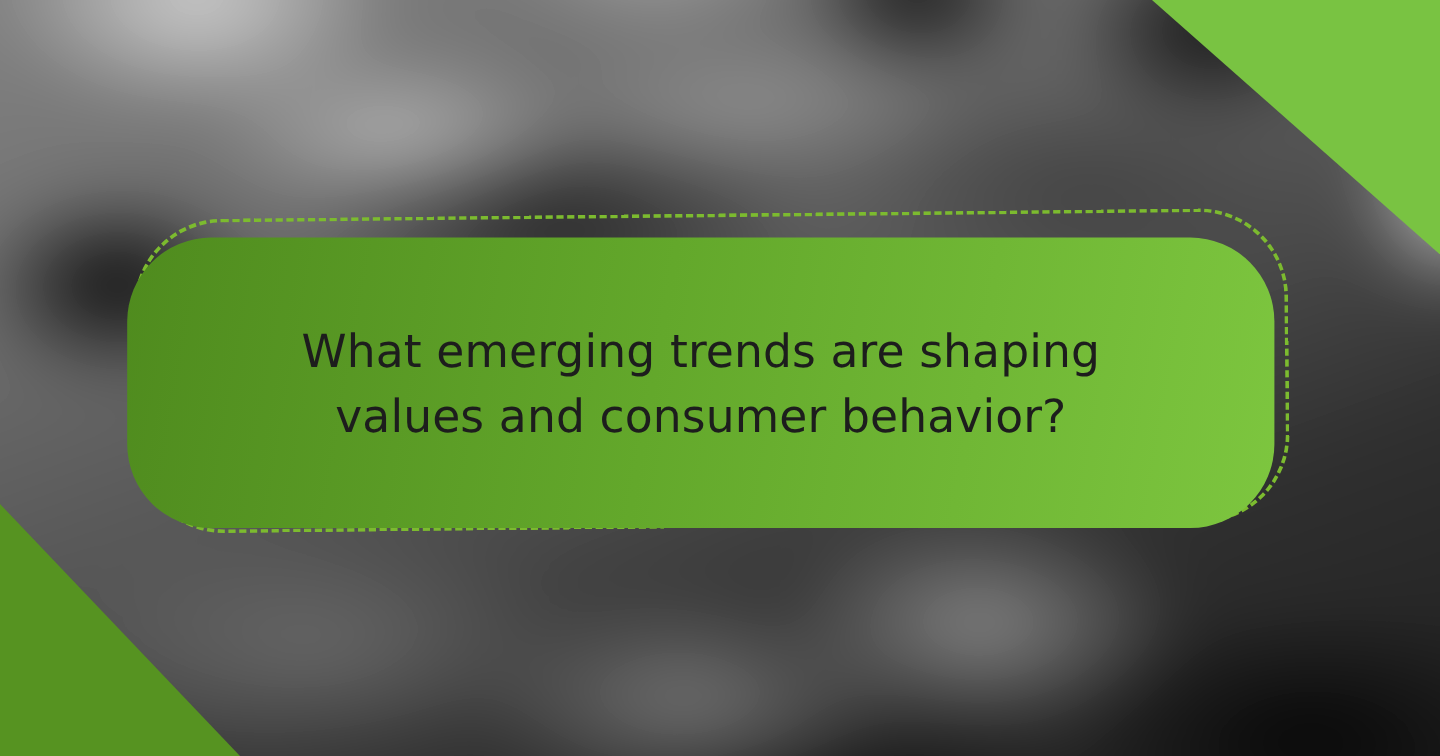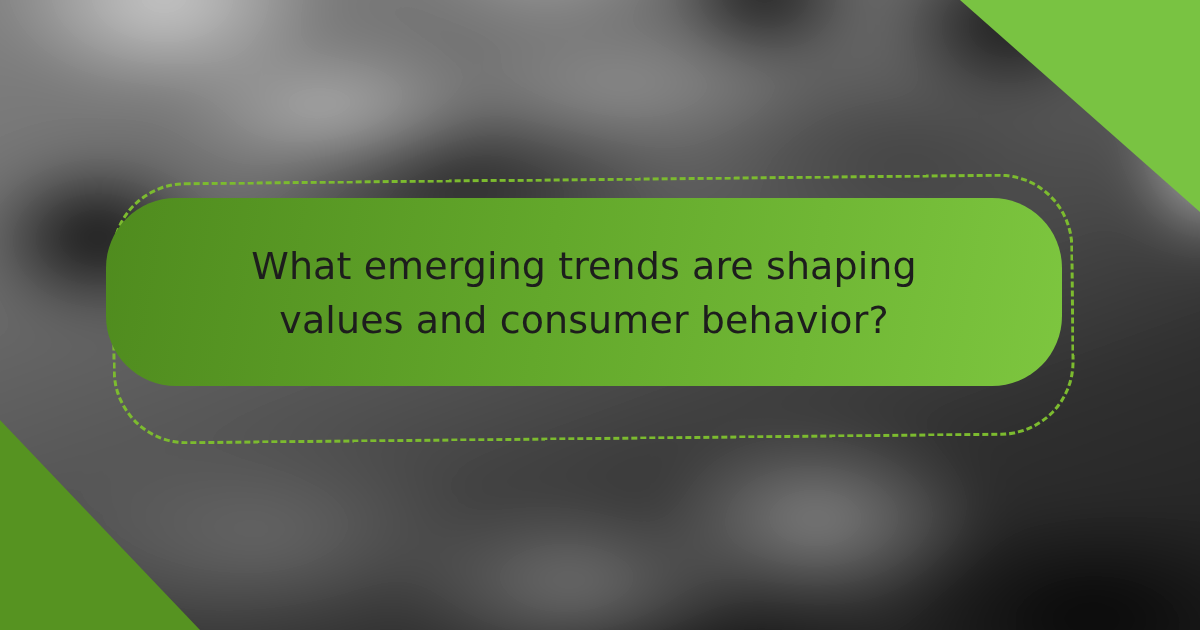--- a/index.html
+++ b/index.html
@@ -78,21 +78,21 @@
     border-radius: 74px;
     box-sizing: border-box;
     transform: rotate(-0.6deg);
   }
 
   #content-card {
     position: absolute;
     left: 106px;
     top: 198px;
     width: 956px;
-    height: 188px;
+    height: 242px;
     border-radius: 70px;
     background: linear-gradient(100deg,
                  var(--card-from, #4f8b1e) 0%,
                  var(--card-mid,  #63a82b) 46%,
                  var(--card-to,   #7dc63f) 100%);
     display: flex;
     align-items: center;
     justify-content: center;
     box-sizing: border-box;
     padding: 10px 72px 6px 72px;

